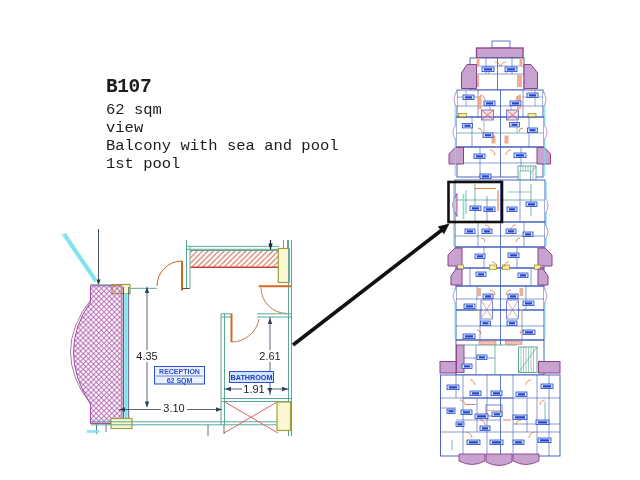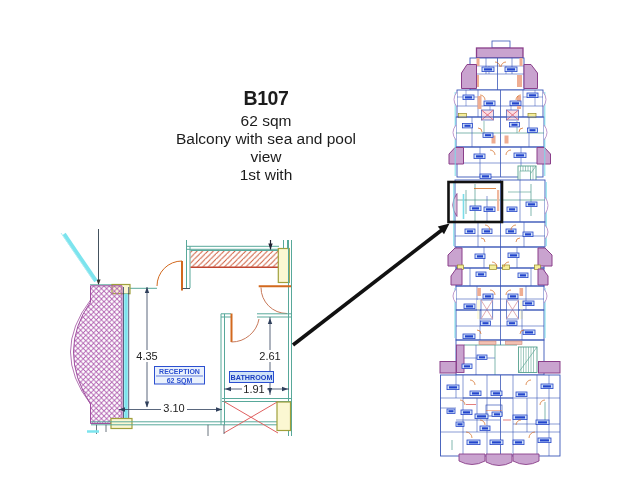--- a/index.html
+++ b/index.html
@@ -1,29 +1,29 @@
 <!DOCTYPE html>
 <html><head>
 <meta charset="utf-8">
 <style>
   html,body{margin:0;padding:0;}
   body{width:640px;height:480px;background:#ffffff;font-family:"Liberation Sans",sans-serif;overflow:hidden;position:relative;}
-  .txt{position:absolute;left:106px;top:89px;width:320px;text-align:center;color:#1c1c1c;}
+  .txt{position:absolute;left:106px;top:78px;width:320px;text-align:left;color:#1c1c1c;font-family:Liberation Mono, monospace;}
   .txt h1{font-size:19.5px;line-height:19px;font-weight:700;margin:0 0 4px 0;letter-spacing:-0.4px;}
   .txt p{font-size:15.5px;margin:0;line-height:18px;font-weight:400;}
 </style>
 </head>
 <body>
 
 <div class="txt">
   <h1>B107</h1>
   <p>62 sqm</p>
+  <p>view</p>
   <p>Balcony with sea and pool</p>
-  <p>view</p>
-  <p>1st with</p>
+  <p>1st pool</p>
 </div>
 <svg width="640" height="480" viewBox="0 0 640 480" style="position:absolute;left:0;top:0">
 <defs>
   <pattern id="xh" width="5.2" height="5.2" patternUnits="userSpaceOnUse">
     <path d="M0,0 L5.2,5.2 M5.2,0 L0,5.2" stroke="#b060b0" stroke-width="0.9" fill="none"></path>
   </pattern>
   <pattern id="rh" width="5.4" height="5.4" patternUnits="userSpaceOnUse">
     <path d="M-1,6.4 L6.4,-1 M4.4,6.4 L11.8,-1" stroke="#cc5836" stroke-width="1" fill="none"></path>
   </pattern>
 </defs>

